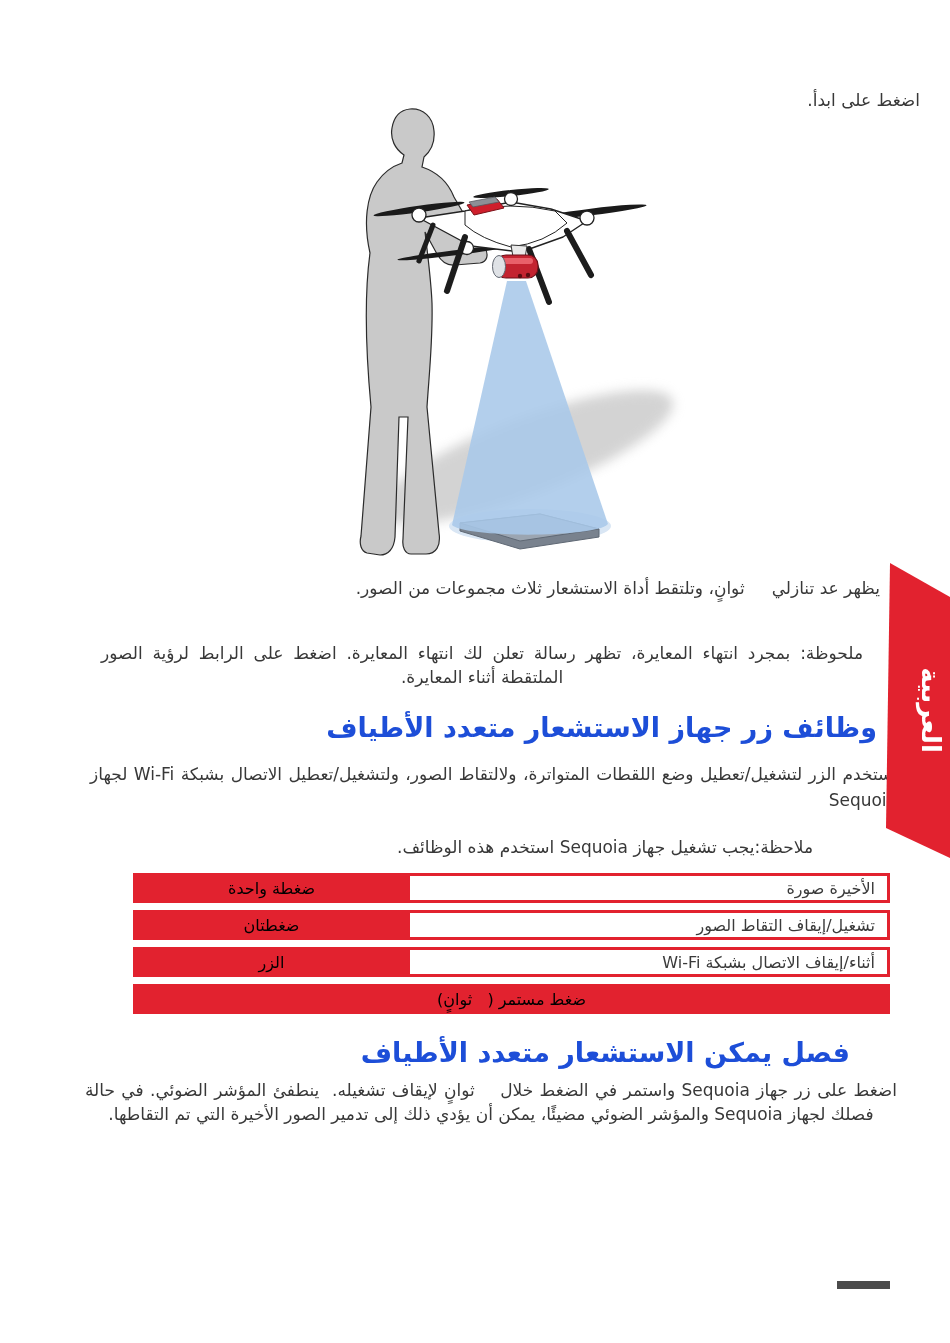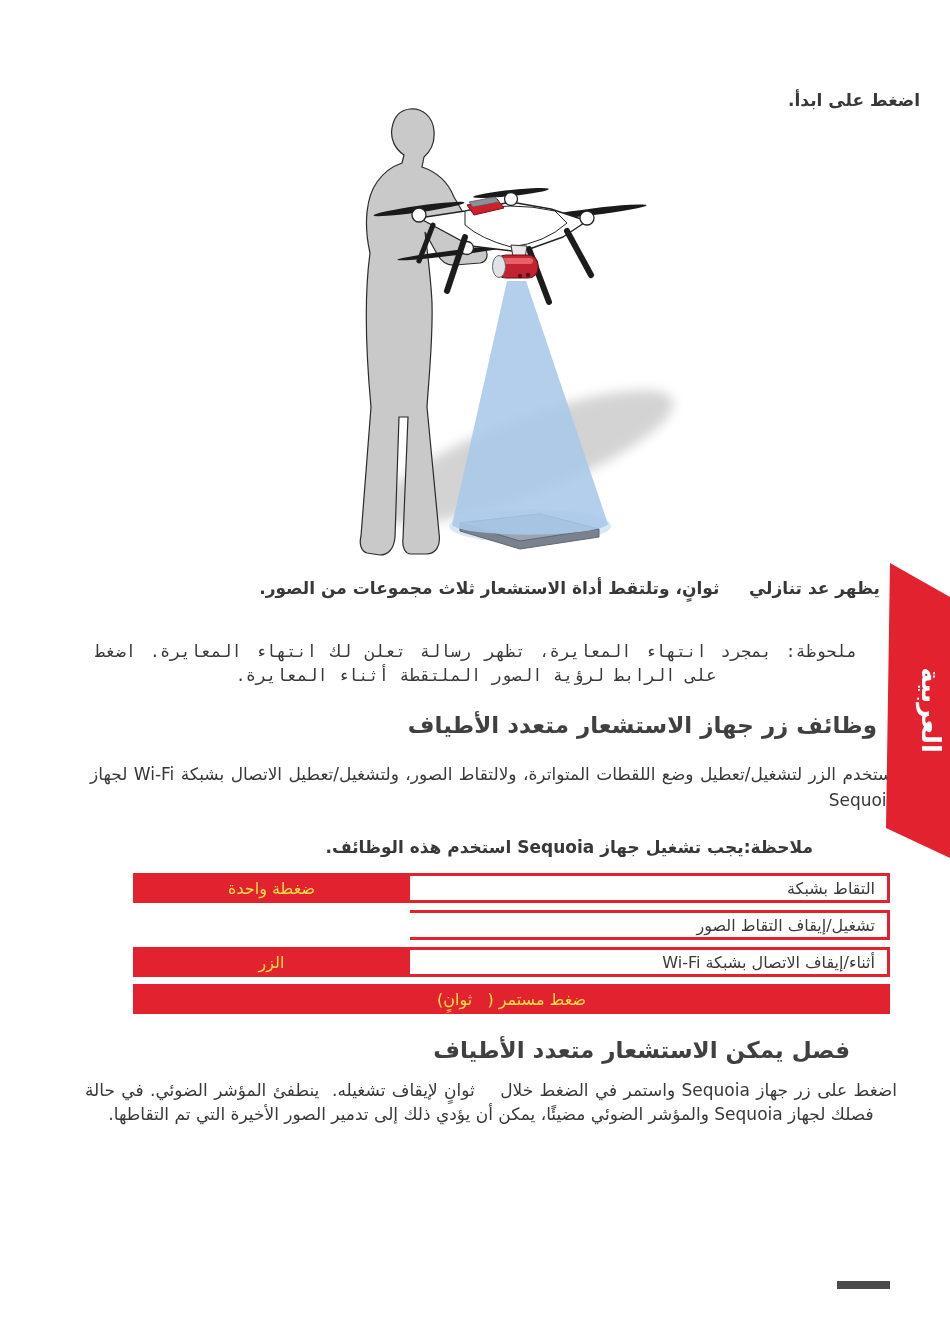--- a/index.html
+++ b/index.html
@@ -3,38 +3,38 @@
 <meta charset="utf-8">
 <style>
   html,body{margin:0;padding:0;background:#ffffff;}
   #page{
     position:relative;width:950px;height:1343px;background:#ffffff;overflow:hidden;
     font-family:"DejaVu Sans",sans-serif;color:#383838;
   }
   .ar{direction:rtl;unicode-bidi:plaintext;}
   .abs{position:absolute;}
   .body-text{font-size:17px;line-height:24px;}
-  .nowrap{white-space:nowrap;font-weight:bold;}
+  .nowrap{white-space:nowrap;}
   .just-center{text-align:justify;text-align-last:center;}
   .just-right{text-align:justify;text-align-last:right;}
   .section-title{
-    font-size:23px;font-weight:bold;color:#404040;white-space:nowrap;
+    font-size:27px;font-weight:bold;color:#1d4ed8;white-space:nowrap;
   }
   
   .cal-table{position:absolute;left:133px;top:873px;width:757px;direction:rtl;}
   .t-row{display:flex;height:30px;margin-bottom:7px;}
   .t-row:last-child{margin-bottom:0;}
   .cell-action{
     width:480px;box-sizing:border-box;background:#fff;
     border-top:3px solid #e2222f;border-bottom:3px solid #e2222f;border-right:3px solid #e2222f;
     display:flex;align-items:center;justify-content:flex-start;
     padding:0 12px 0 4px;font-size:16px;color:#3a3a3a;white-space:nowrap;
   }
   .cell-press{
-    flex:1;background:#e2222f;color:#fde047;
+    flex:1;background:#e2222f;color:#000000;
     display:flex;align-items:center;justify-content:center;
     font-size:16px;white-space:nowrap;
   }
   
   #lang-tab{position:absolute;left:880px;top:560px;width:70px;height:302px;}
   
   #footer-bar{position:absolute;left:837px;top:1281px;width:53px;height:8px;background:#4b4b4b;}
 </style>
 </head>
 <body>
@@ -99,35 +99,36 @@
         <rect x="187" y="153" width="31" height="6" rx="3" fill="#ef6b74" opacity="0.85"></rect>
         <ellipse cx="184" cy="161.5" rx="6.5" ry="11" fill="#dfe2e6" stroke="#606670" stroke-width="1"></ellipse>
         <circle cx="205" cy="171" r="2.2" fill="#5a0d12"></circle>
         <circle cx="213" cy="170" r="2.2" fill="#5a0d12"></circle>
       </g>
     </g>
   </svg>
 
   <div class="abs ar body-text nowrap" style="top:576px;right:70px;">يظهر عد تنازلي &nbsp;&nbsp;&nbsp; ثوانٍ، وتلتقط أداة الاستشعار ثلاث مجموعات من الصور.</div>
 
-  <div class="abs ar body-text just-center" style="top:641px;left:95px;width:762px;font-family:Liberation Mono, monospace;">ملحوظة: بمجرد انتهاء المعايرة، تظهر رسالة تعلن لك انتهاء المعايرة. اضغط على الرابط لرؤية الصور الملتقطة أثناء المعايرة.</div>
+  <div class="abs ar body-text just-center" style="top:641px;left:101px;width:762px;">ملحوظة: بمجرد انتهاء المعايرة، تظهر رسالة تعلن لك انتهاء المعايرة. اضغط على الرابط لرؤية الصور الملتقطة أثناء المعايرة.</div>
 
   <div class="abs ar section-title" style="top:712px;right:73px;">وظائف زر جهاز الاستشعار متعدد الأطياف</div>
 
   <div class="abs ar body-text just-right" style="top:761px;left:90px;width:807px;line-height:26px;">استخدم الزر لتشغيل/تعطيل وضع اللقطات المتواترة، ولالتقاط الصور، ولتشغيل/تعطيل الاتصال بشبكة Wi-Fi لجهاز Sequoia</div>
 
   <div class="abs ar body-text nowrap" style="top:835px;right:137px;">ملاحظة:يجب تشغيل جهاز Sequoia استخدم هذه الوظائف.</div>
 
   <div class="cal-table">
     <div class="t-row">
-      <div class="cell-action ar">التقاط بشبكة</div>
+      <div class="cell-action ar">الأخيرة صورة</div>
       <div class="cell-press ar">ضغطة واحدة</div>
     </div>
     <div class="t-row">
       <div class="cell-action ar">تشغيل/إيقاف التقاط الصور</div>
+      <div class="cell-press ar">ضغطتان</div>
     </div>
     <div class="t-row">
       <div class="cell-action ar">أثناء/إيقاف الاتصال بشبكة Wi-Fi</div>
       <div class="cell-press ar">الزر</div>
     </div>
     <div class="t-row">
       <div class="cell-press ar">ضغط مستمر (&nbsp;&nbsp; ثوانٍ)</div>
     </div>
   </div>
 

